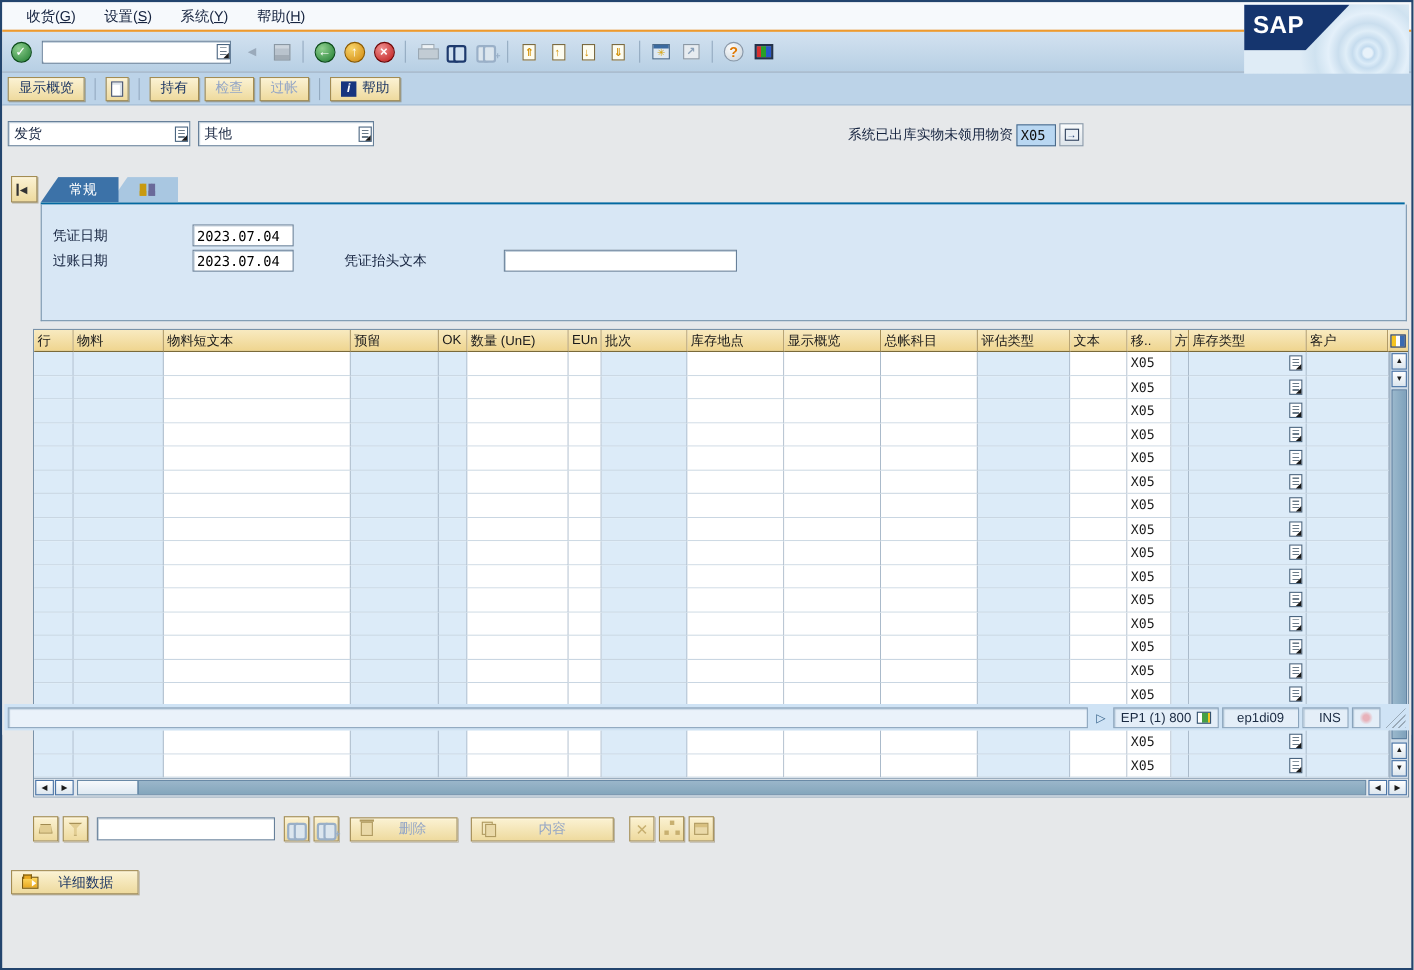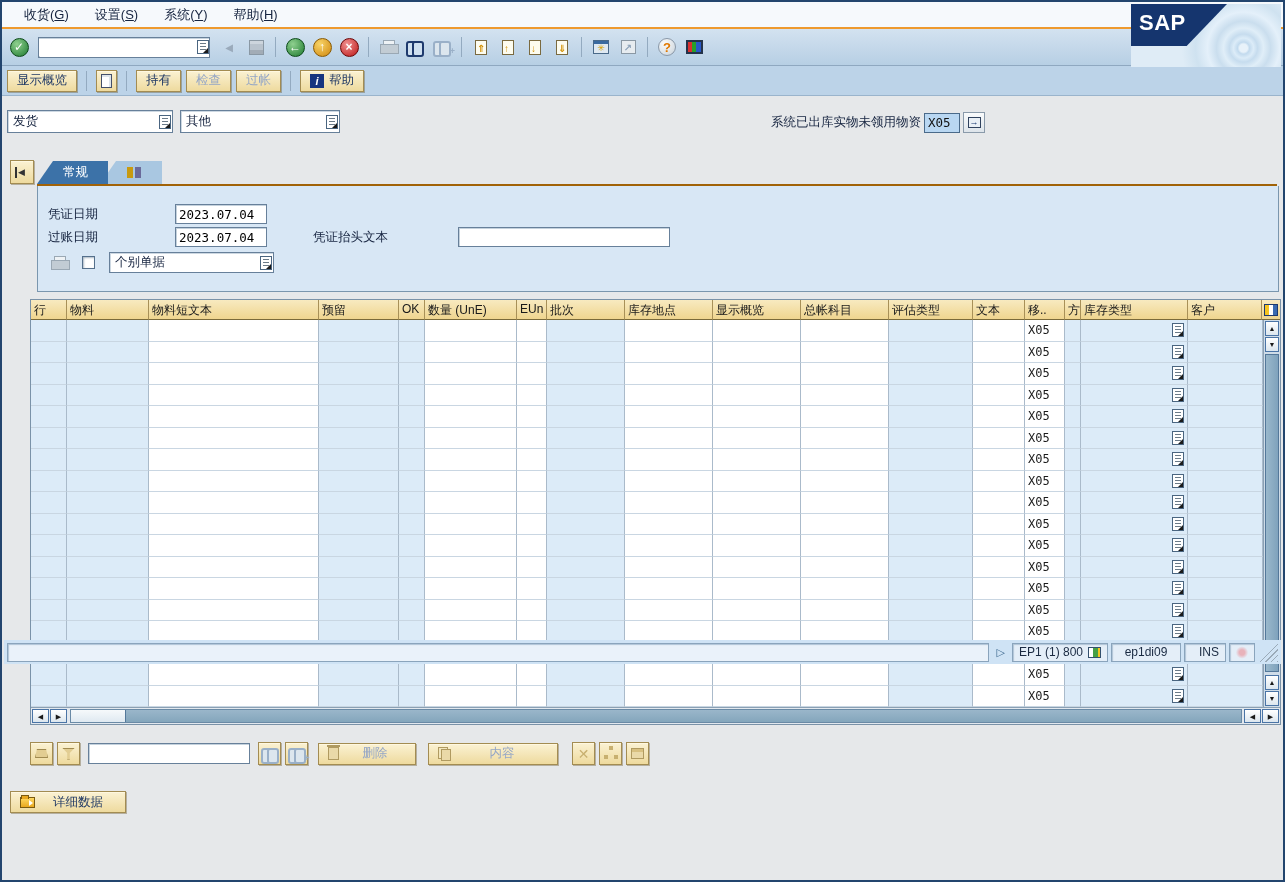--- a/index.html
+++ b/index.html
@@ -74,21 +74,21 @@
   .selfield{width:36px;height:20px;border:1px solid #4a6a8a;background:#b9d7f2;display:flex;align-items:center;padding-left:3px;font-size:12.5px;color:#111;}
   .exebtn{width:22px;height:21px;background:linear-gradient(#fafbfc,#dde4ea);border:1px solid #8a9aaa;display:flex;align-items:center;justify-content:center;}
   .exe{width:13px;height:11px;border:1px solid #30425e;background:#e9eff5;display:flex;align-items:center;justify-content:center;font-size:9px;font-weight:bold;color:#15356e;line-height:1;}
 
   
   .tabzone{position:absolute;top:64px;left:8px;right:6px;}
   .collapse-btn{position:absolute;left:0;top:0;width:24px;height:24px;}
   .collapse-ico{width:14px;height:11px;position:relative;display:inline-block;}
   .collapse-ico::before{content:"";position:absolute;left:0;top:0;width:2px;height:11px;background:#333;}
   .collapse-ico i{position:absolute;left:3px;top:0;font-style:normal;font-size:9px;color:#333;line-height:11px;}
-  .tabs{position:absolute;left:27px;right:0;top:0;height:26px;display:flex;align-items:flex-end;border-bottom:2px solid #a16207;}
+  .tabs{position:absolute;left:27px;right:0;top:0;height:26px;display:flex;align-items:flex-end;border-bottom:2px solid #0369a1;}
   .tab{position:relative;height:23px;display:flex;align-items:center;justify-content:center;padding:0 20px 0 26px;font-size:12.5px;}
   .tab.active{background:#3c72a8;color:#fff;clip-path:polygon(16px 0,100% 0,100% 100%,0 100%);z-index:1;}
   .tab.inactive{background:#a9c7e1;clip-path:polygon(16px 0,100% 0,100% 100%,0 100%);margin-left:-8px;}
   .person{width:6px;height:11px;position:relative;display:inline-block;margin:0 1px;}
   .person::before{content:"";position:absolute;top:0;left:1px;width:4px;height:4px;border-radius:50%;background:inherit;}
   .person::after{content:"";position:absolute;bottom:0;left:0;width:6px;height:6px;border-radius:2px 2px 0 0;background:inherit;}
   .person.gold{background:#c89a10;}.person.slate{background:#6a6a9a;}
   .hdr-panel{position:absolute;left:27px;top:26px;width:1242px;height:106px;background:#d8e7f5;border:1px solid #7a96ae;border-top:none;}
   .form-row{position:absolute;display:flex;align-items:center;}
   .flabel{font-size:12.5px;color:#15233f;}
@@ -298,28 +298,20 @@
           </span>
       </div>
       <div class="hdr-panel">
         <div class="form-row" style="left:10px;top:18px;">
           <span class="flabel" style="width:127px">凭证日期</span>
           <input class="fld mono" style="width: 92px;" value="2023.07.04">
         </div>
         <div class="form-row" style="left:10px;top:41px;">
           <span class="flabel" style="width:127px">过账日期</span>
           <input class="fld mono" style="width: 92px;" value="2023.07.04">
-        </div>
-        <div class="form-row" style="left:13px;top:66px;gap:14px;">
-          <span class="prn"></span>
-          <span class="chk"></span>
-          <span class="combo" style="width:165px;height:21px">
-            <span class="val">个别单据</span>
-            <span class="cbo"></span>
-          </span>
         </div>
         <div class="form-row" style="left:275px;top:41px;">
           <span class="flabel" style="width:145px">凭证抬头文本</span>
           <input class="fld" style="width: 212px;" value="">
         </div>
       </div>
     </div>
 
     <div class="table-panel">
       <div class="tbl-head">

